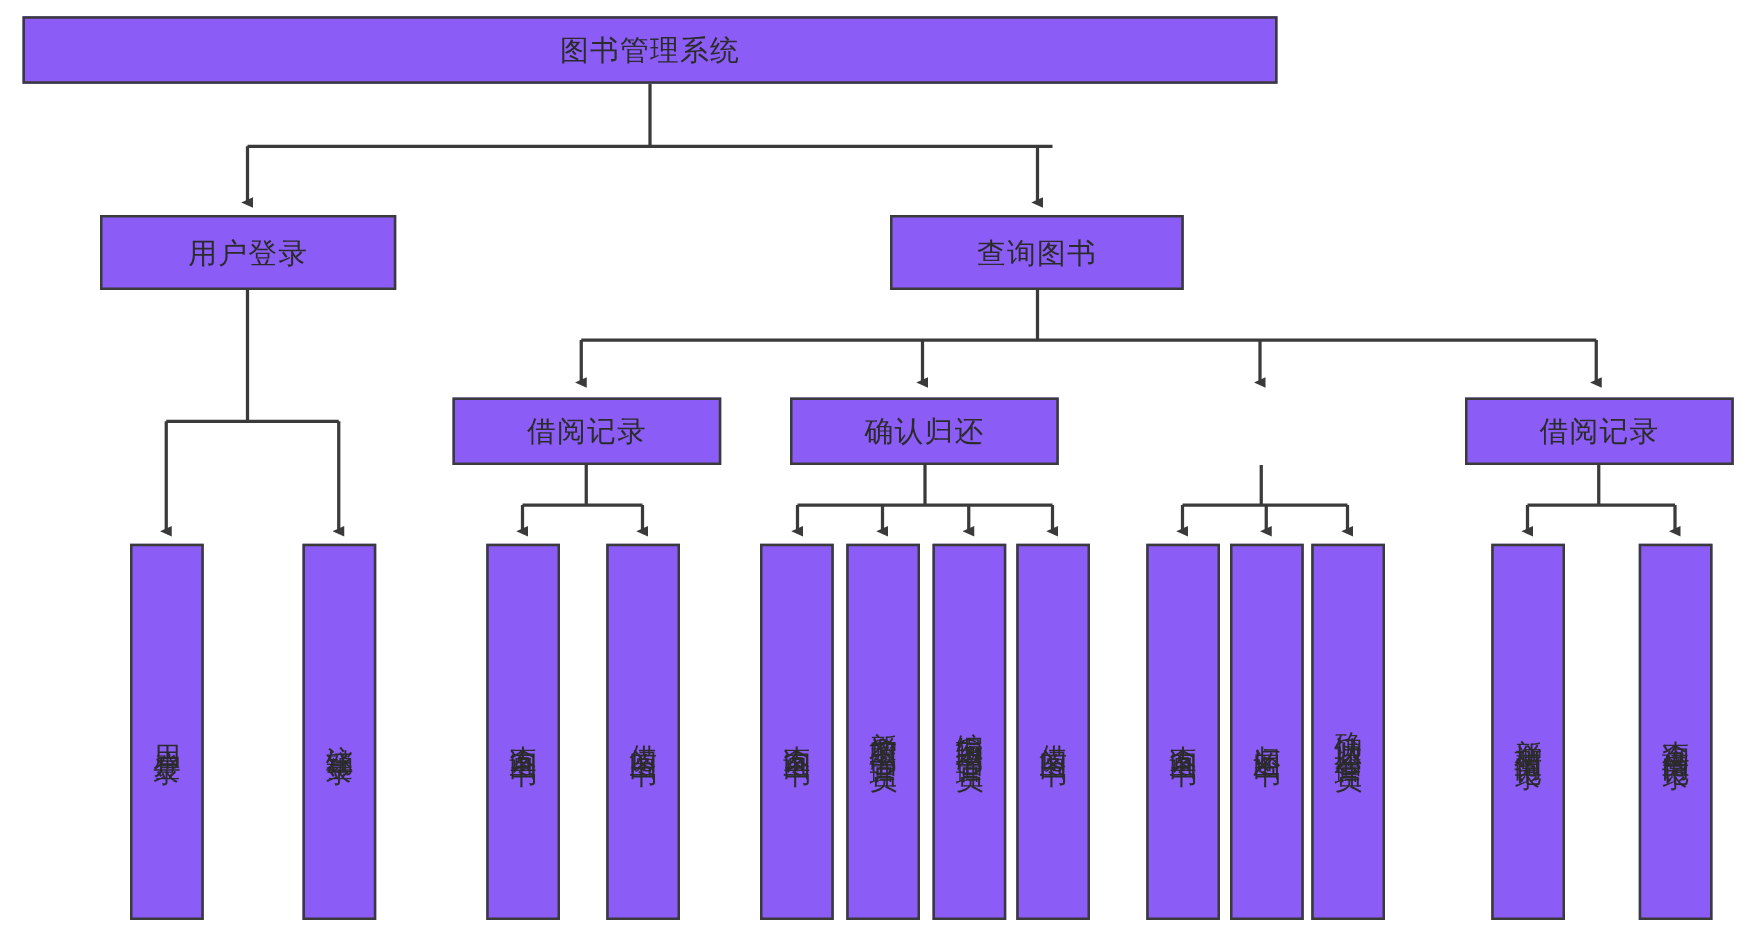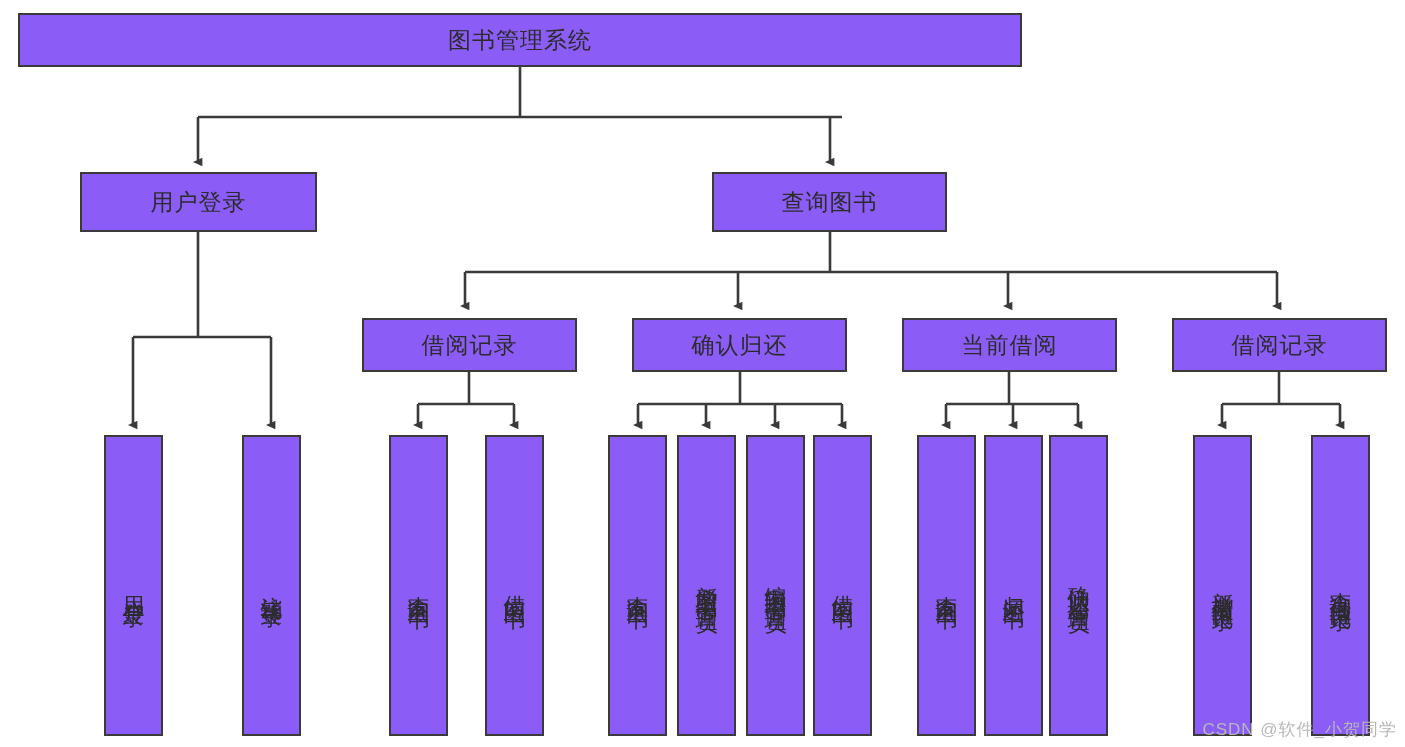--- a/index.html
+++ b/index.html
@@ -131,23 +131,20 @@
   </div>
 
   <div class="node horiz" style="left:362px; top:318px; width:215px; height:54px;">
     <span>借阅记录</span>
   </div>
 
   <div class="node horiz" style="left:632px; top:318px; width:215px; height:54px;">
     <span>确认归还</span>
   </div>
 
-  <div class="node horiz" style="left:902px; top:318px; width:215px; height:54px;">
-    <span>当前借阅</span>
-  </div>
 
   <div class="node horiz" style="left:1172px; top:318px; width:215px; height:54px;justify-content:center;">
     <span>借阅记录</span>
   </div>
 
   <div class="node vert" style="left:104px; top:435px; width:59px; height:301px;">
     <span class="vlabel">用户登录</span>
   </div>
 
   <div class="node vert" style="left:242px; top:435px; width:59px; height:301px;">
@@ -191,15 +188,14 @@
   </div>
 
   <div class="node vert" style="left:1193px; top:435px; width:59px; height:301px;">
     <span class="vlabel">新增借阅记录</span>
   </div>
 
   <div class="node vert" style="left:1311px; top:435px; width:59px; height:301px;">
     <span class="vlabel">查询借阅记录</span>
   </div>
 
-  <div class="watermark">CSDN @软件_小贺同学</div>
 
 </div>
 
 </body></html>

